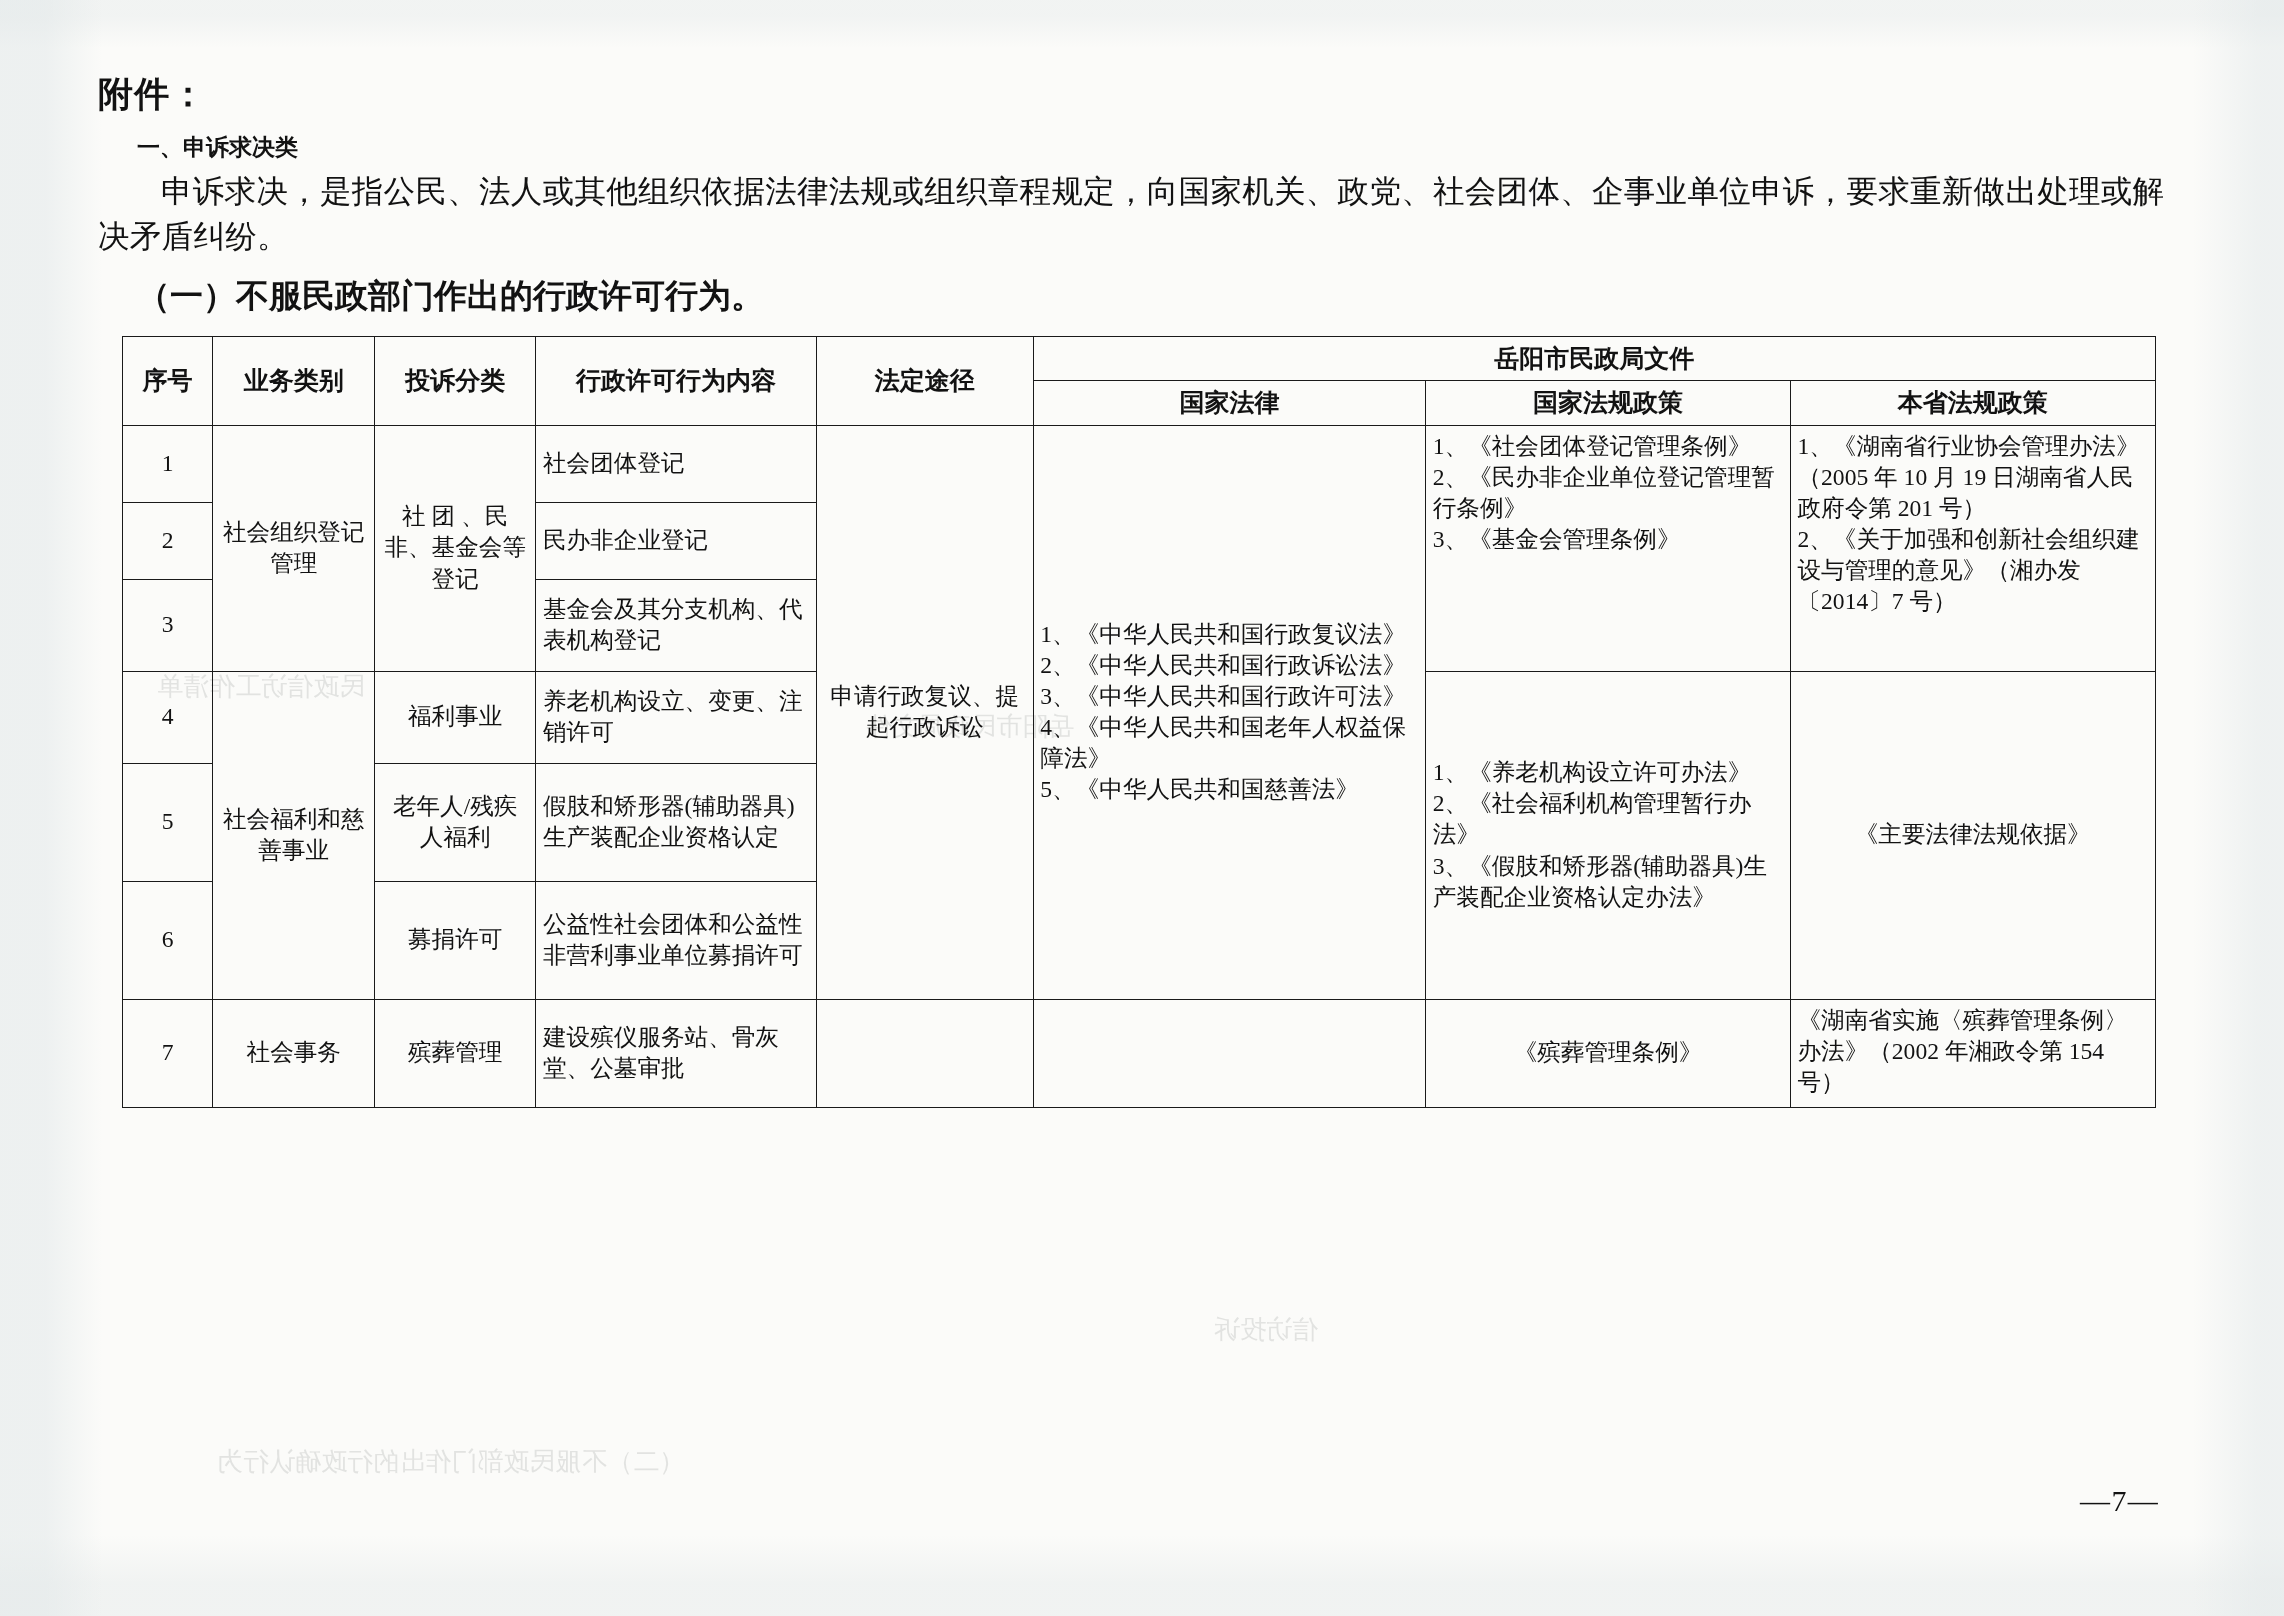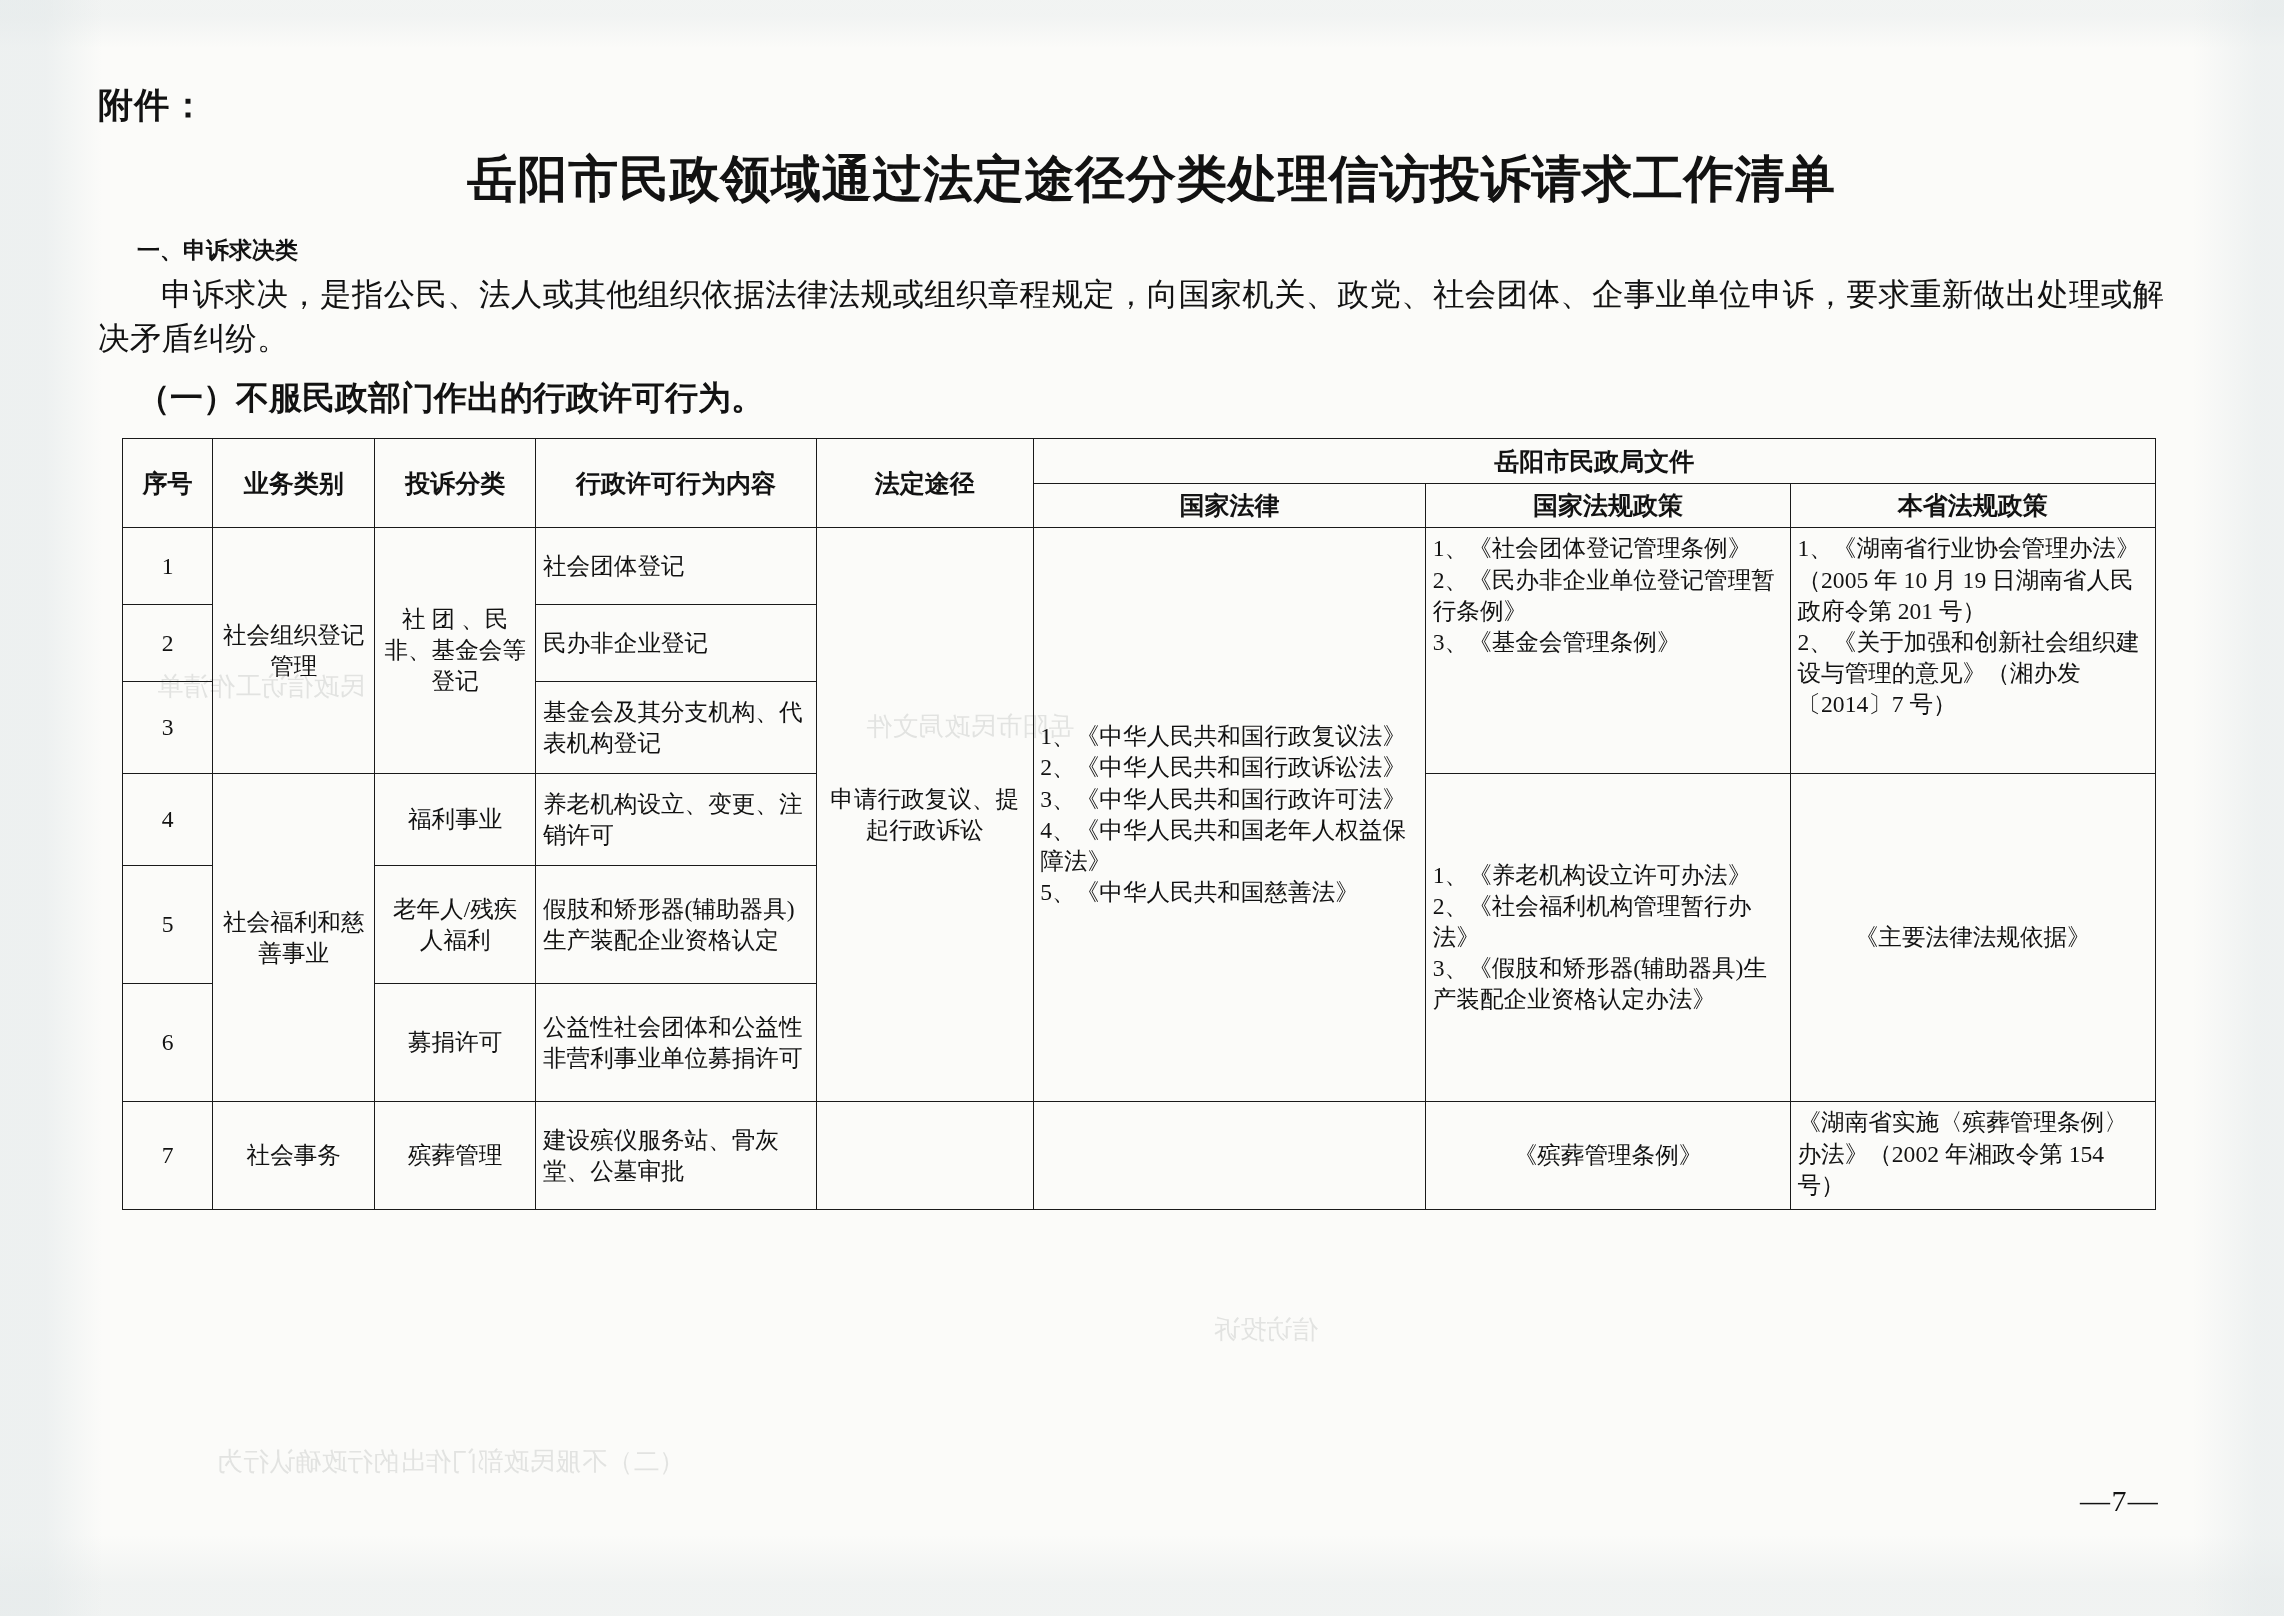--- a/index.html
+++ b/index.html
@@ -27,21 +27,21 @@
     background:
       linear-gradient(90deg, rgba(226,232,233,0.55) 0 2.0%, rgba(255,255,255,0) 4.5%),
       linear-gradient(270deg, rgba(226,232,233,0.5) 0 1.2%, rgba(255,255,255,0) 4%),
       linear-gradient(180deg, rgba(232,236,236,0.5) 0 1.0%, rgba(255,255,255,0) 3%),
       linear-gradient(0deg, rgba(232,236,236,0.55) 0 2.0%, rgba(255,255,255,0) 5%);
     pointer-events: none;
   }
   .content {
     position: absolute;
     left: 98px;
-    top: 82px;
+    top: 71px;
     width: 2087px;
   }
   .attach-label {
     font-size: 35px;
     font-weight: bold;
     letter-spacing: 1.3px;
     margin-bottom: 14.4px;
   }
   .doc-title {
     text-align: center;
@@ -119,21 +119,20 @@
 
   <div class="ghost" style="left:157px; top:669px;">民政信访工作清单</div>
   <div class="ghost" style="left:866px; top:709px;">岳阳市民政局文件</div>
   <div class="ghost" style="left:1214px; top:1312px;">信访投诉</div>
   <div class="ghost" style="left:217px; top:1444px;">（二）不服民政部门作出的行政确认行为</div>
 
   <div class="content">
 
     <div class="attach-label">附件：</div>
 
-    <div class="doc-title">岳阳市民政领域通过法定途径分类处理信访投诉请求工作清单</div>
 
     <div class="section-head">一、申诉求决类</div>
 
     <div class="para">申诉求决，是指公民、法人或其他组织依据法律法规或组织章程规定，向国家机关、政党、社会团体、企事业单位申诉，要求重新做出处理或解决矛盾纠纷。</div>
 
     <div class="subsection">（一）不服民政部门作出的行政许可行为。</div>
 
     <table class="main">
       <colgroup>
         <col style="width:85px">

